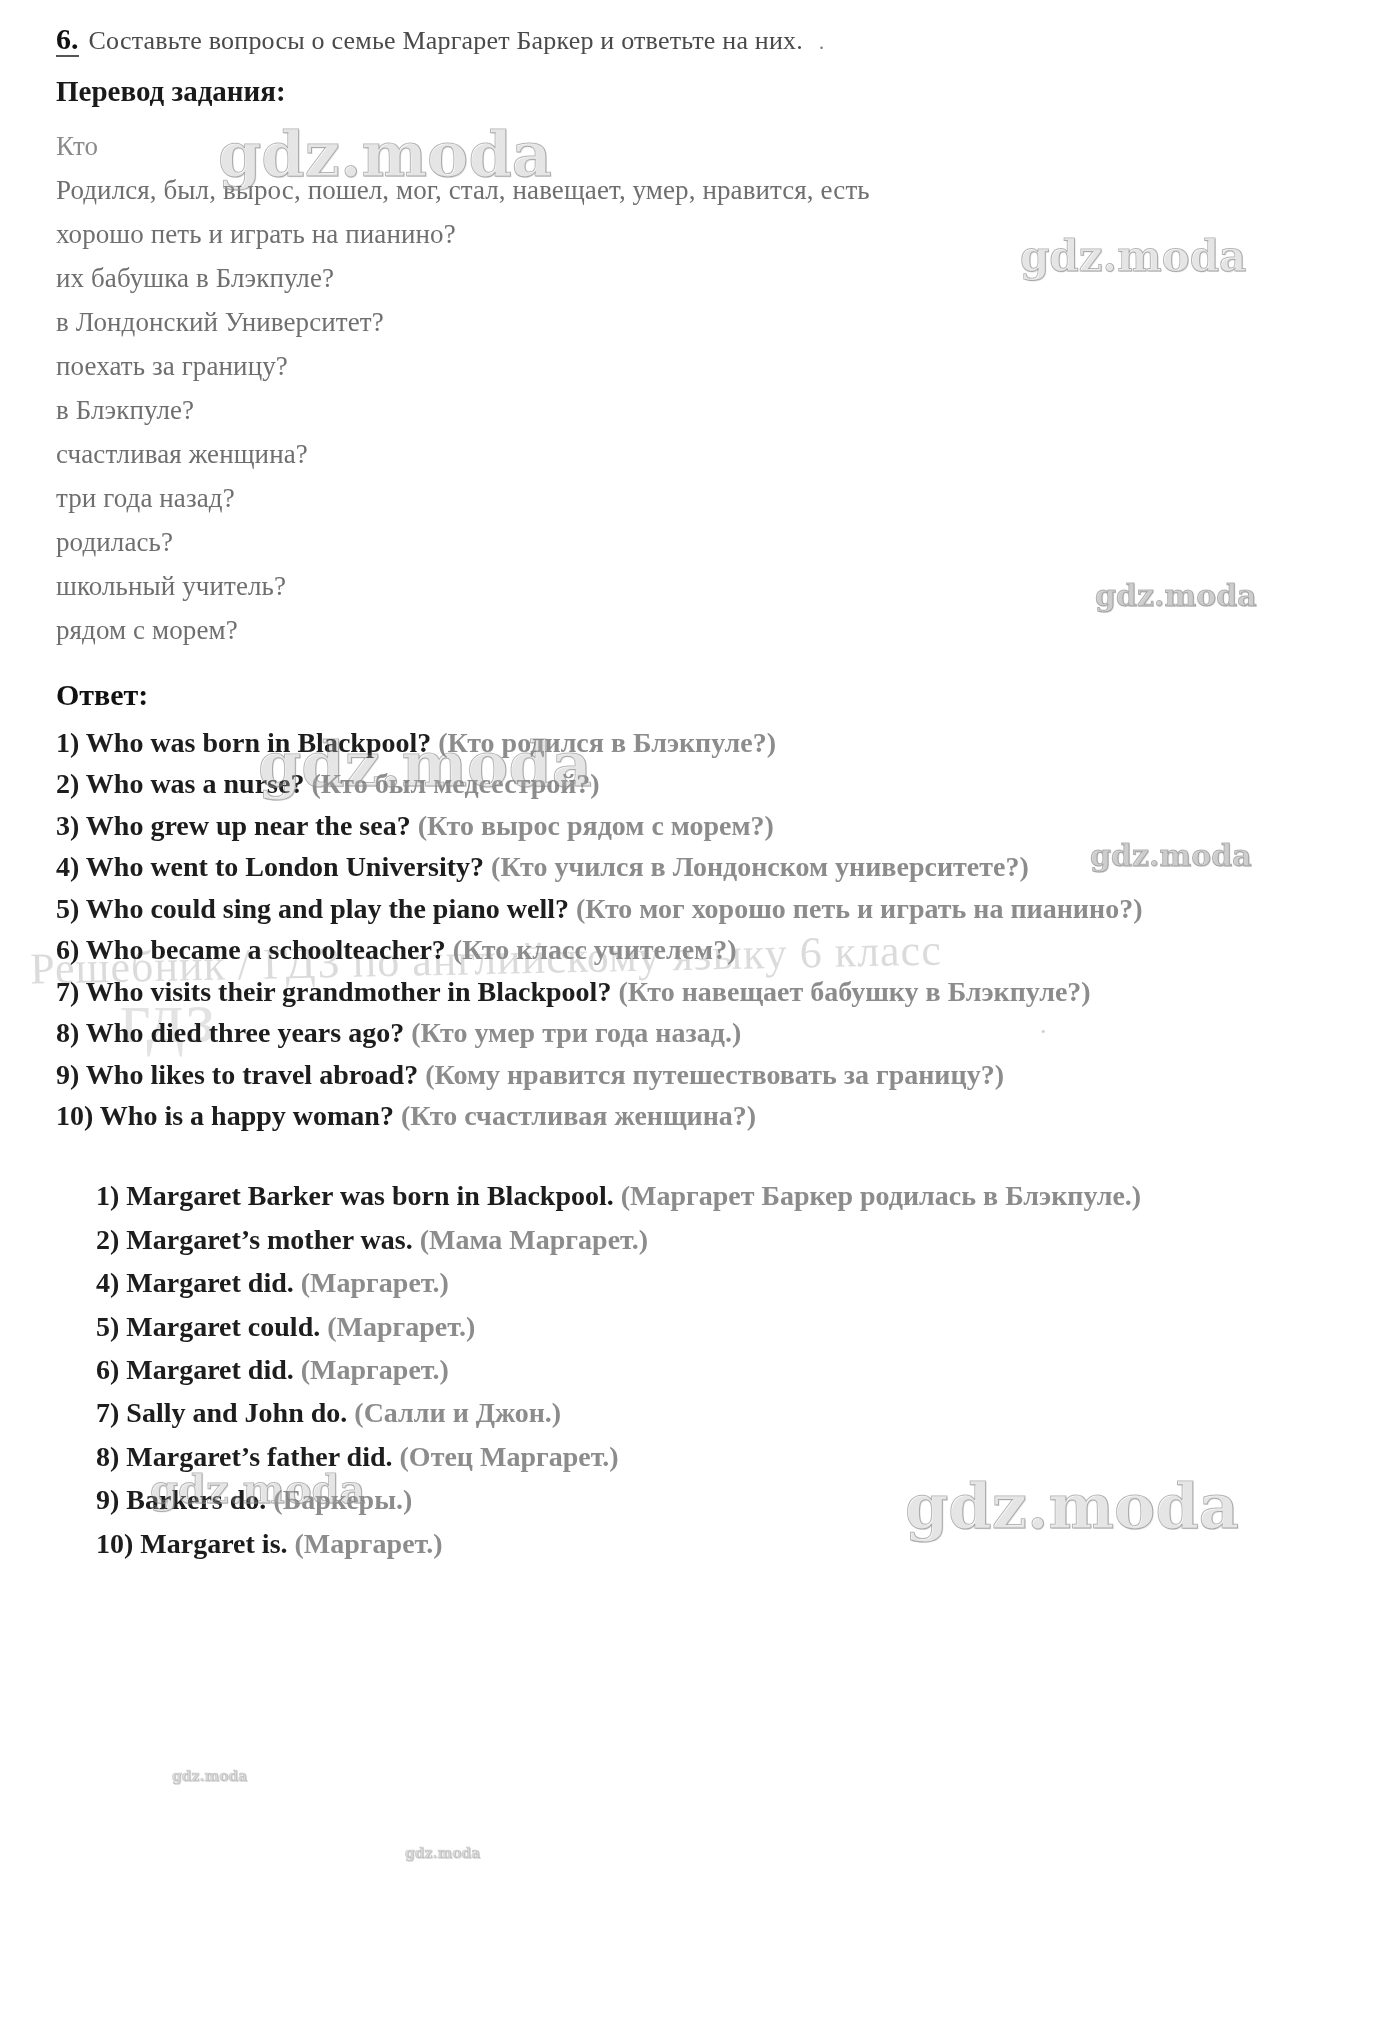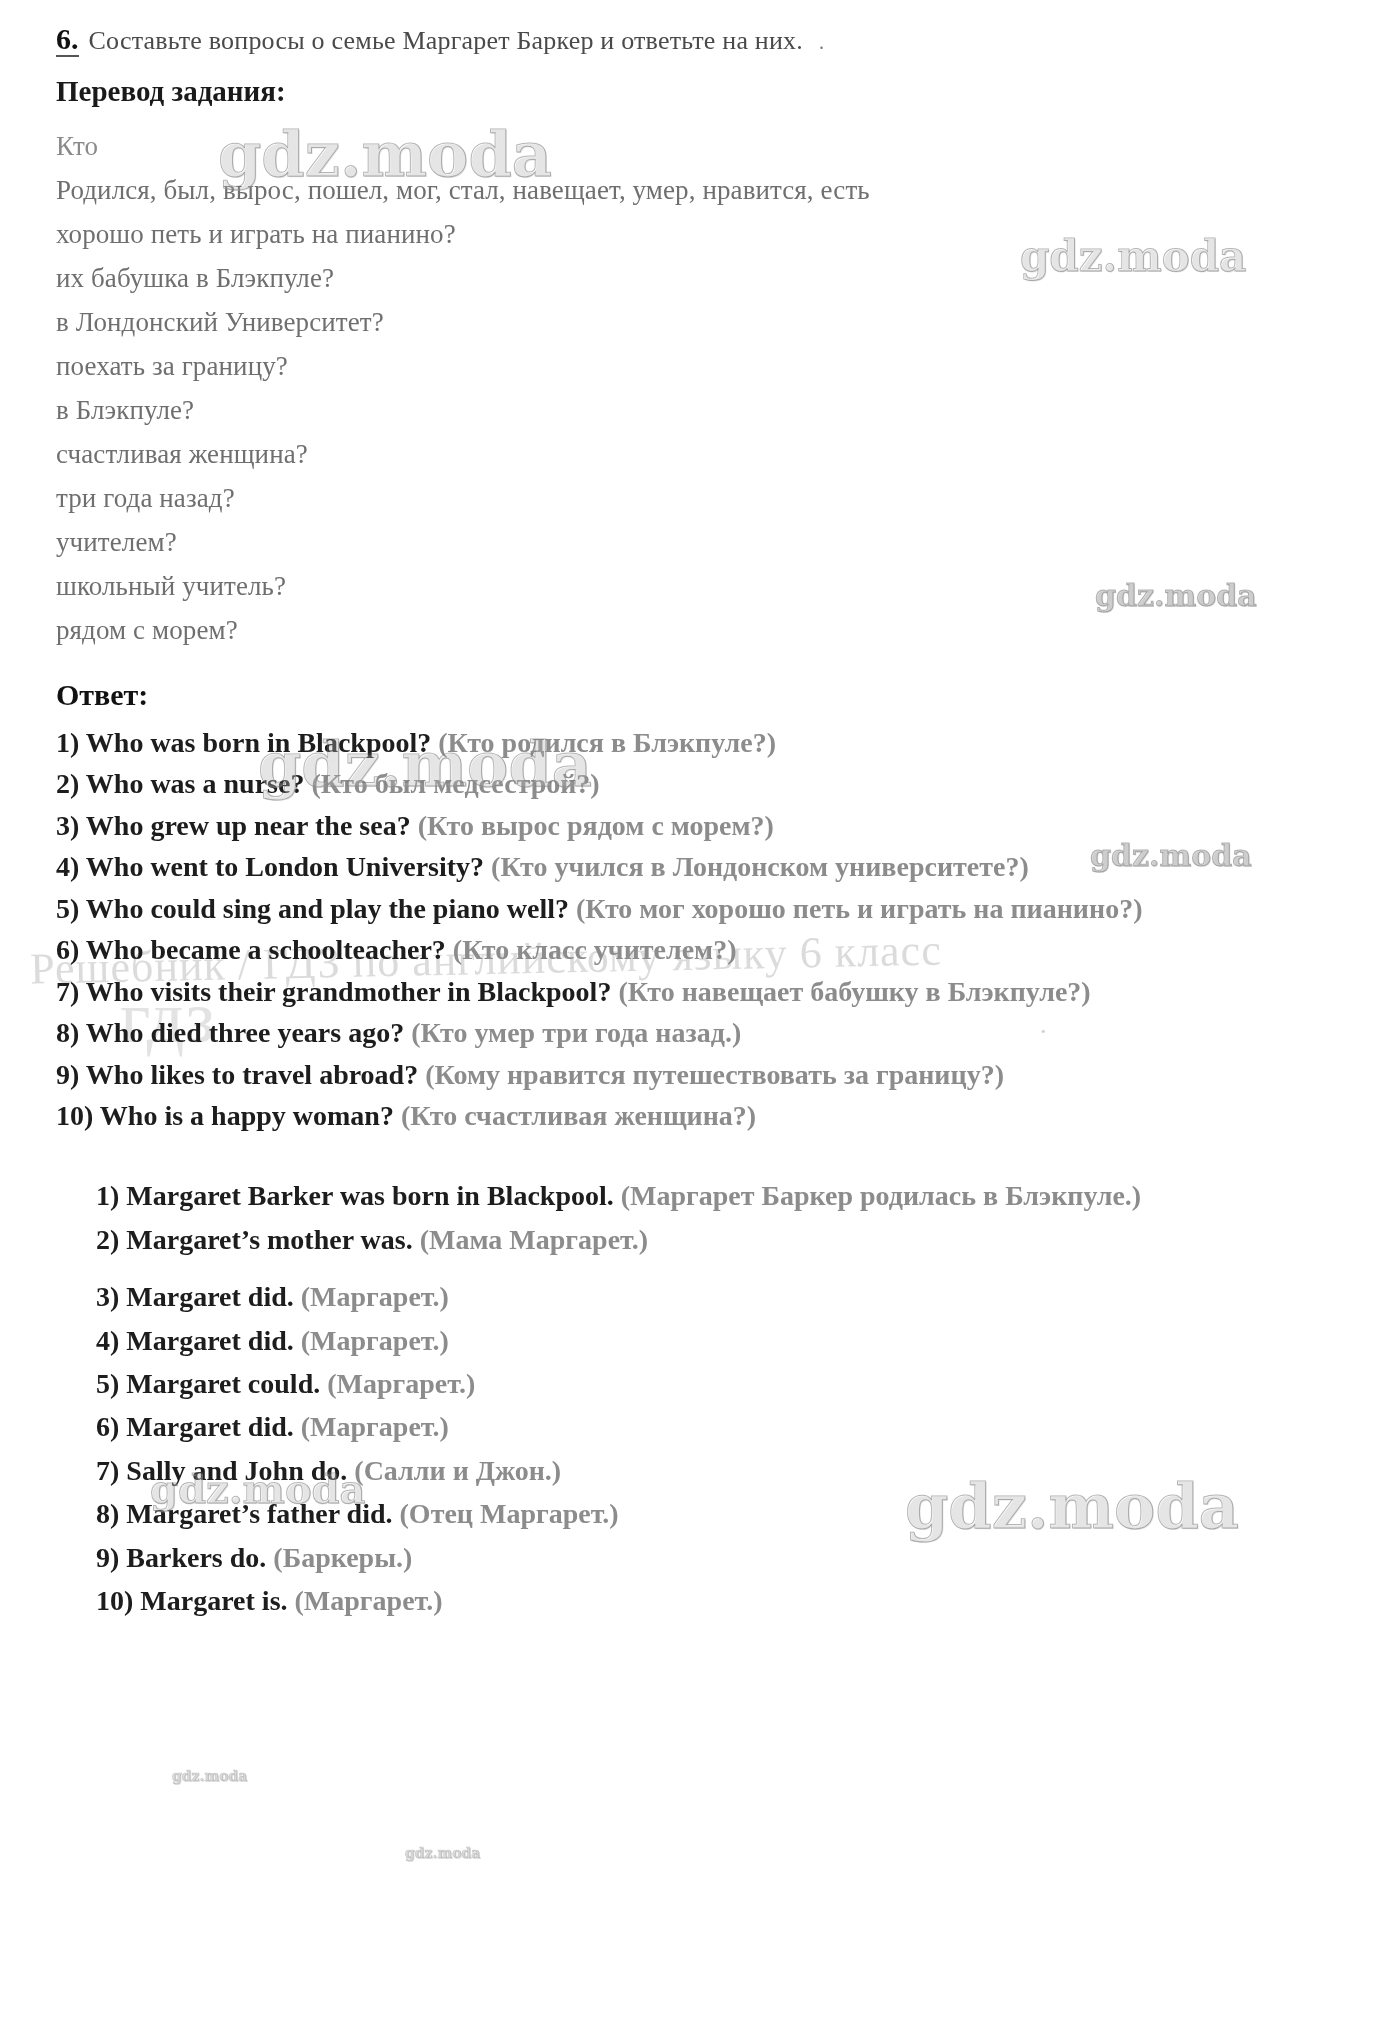--- a/index.html
+++ b/index.html
@@ -192,21 +192,21 @@
     <div class="trans-list">
       <div class="trans-line first">Кто</div>
       <div class="trans-line">Родился, был, вырос, пошел, мог, стал, навещает, умер, нравится, есть</div>
       <div class="trans-line">хорошо петь и играть на пианино?</div>
       <div class="trans-line">их бабушка в Блэкпуле?</div>
       <div class="trans-line">в Лондонский Университет?</div>
       <div class="trans-line">поехать за границу?</div>
       <div class="trans-line">в Блэкпуле?</div>
       <div class="trans-line">счастливая женщина?</div>
       <div class="trans-line">три года назад?</div>
-      <div class="trans-line">учителем?</div>
+      <div class="trans-line">родилась?</div>
       <div class="trans-line">школьный учитель?</div>
       <div class="trans-line">рядом с морем?</div>
     </div>
 
     <div class="answer-heading">Ответ:</div>
 
     <div class="ans-block">
       <div class="ans-line">
         <span>1) Who was born in Blackpool?</span>
         <span class="ru">(Кто родился в Блэкпуле?)</span>
@@ -252,24 +252,20 @@
     <div class="gap"></div>
 
     <div class="ans-block ans-block2">
       <div class="ans-line">
         <span>1) Margaret Barker was born in Blackpool.</span>
         <span class="ru">(Маргарет Баркер родилась в Блэкпуле.)</span>
       </div>
       <div class="ans-line">
         <span>2) Margaret’s mother was.</span>
         <span class="ru">(Мама Маргарет.)</span>
-      </div>
-      <div class="ans-line spaced">
-        <span>3) Margaret did.</span>
-        <span class="ru">(Маргарет.)</span>
       </div>
       <div class="ans-line">
         <span>4) Margaret did.</span>
         <span class="ru">(Маргарет.)</span>
       </div>
       <div class="ans-line">
         <span>5) Margaret could.</span>
         <span class="ru">(Маргарет.)</span>
       </div>
       <div class="ans-line">

